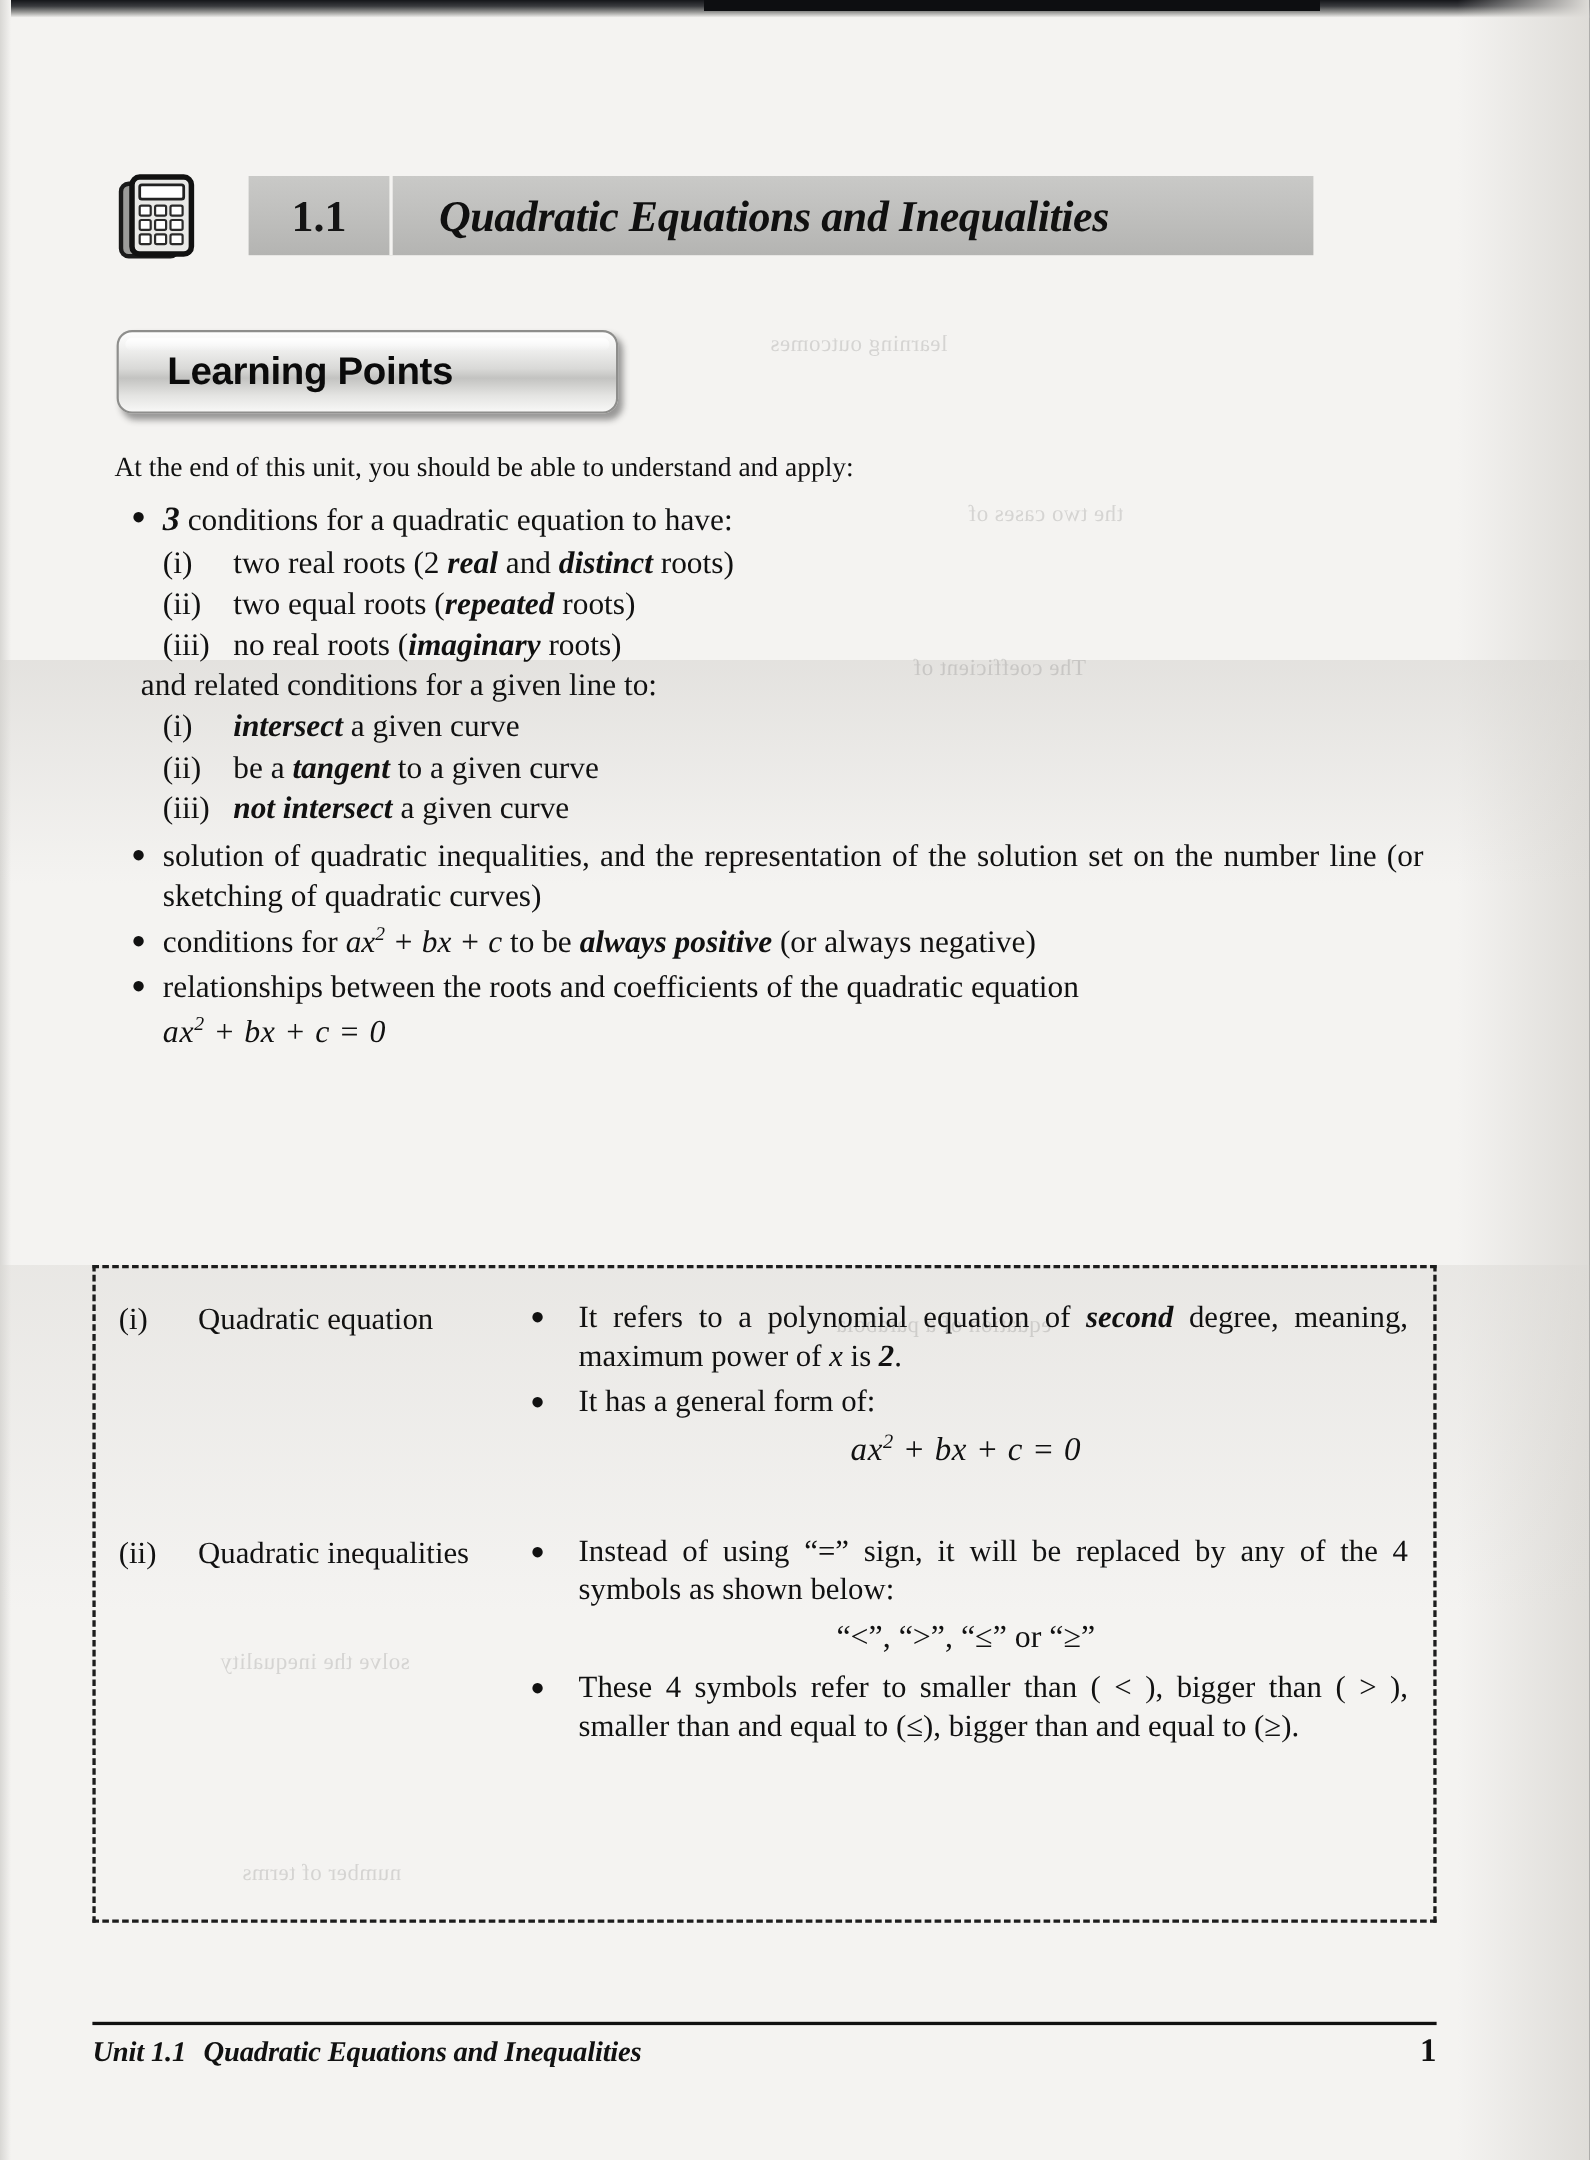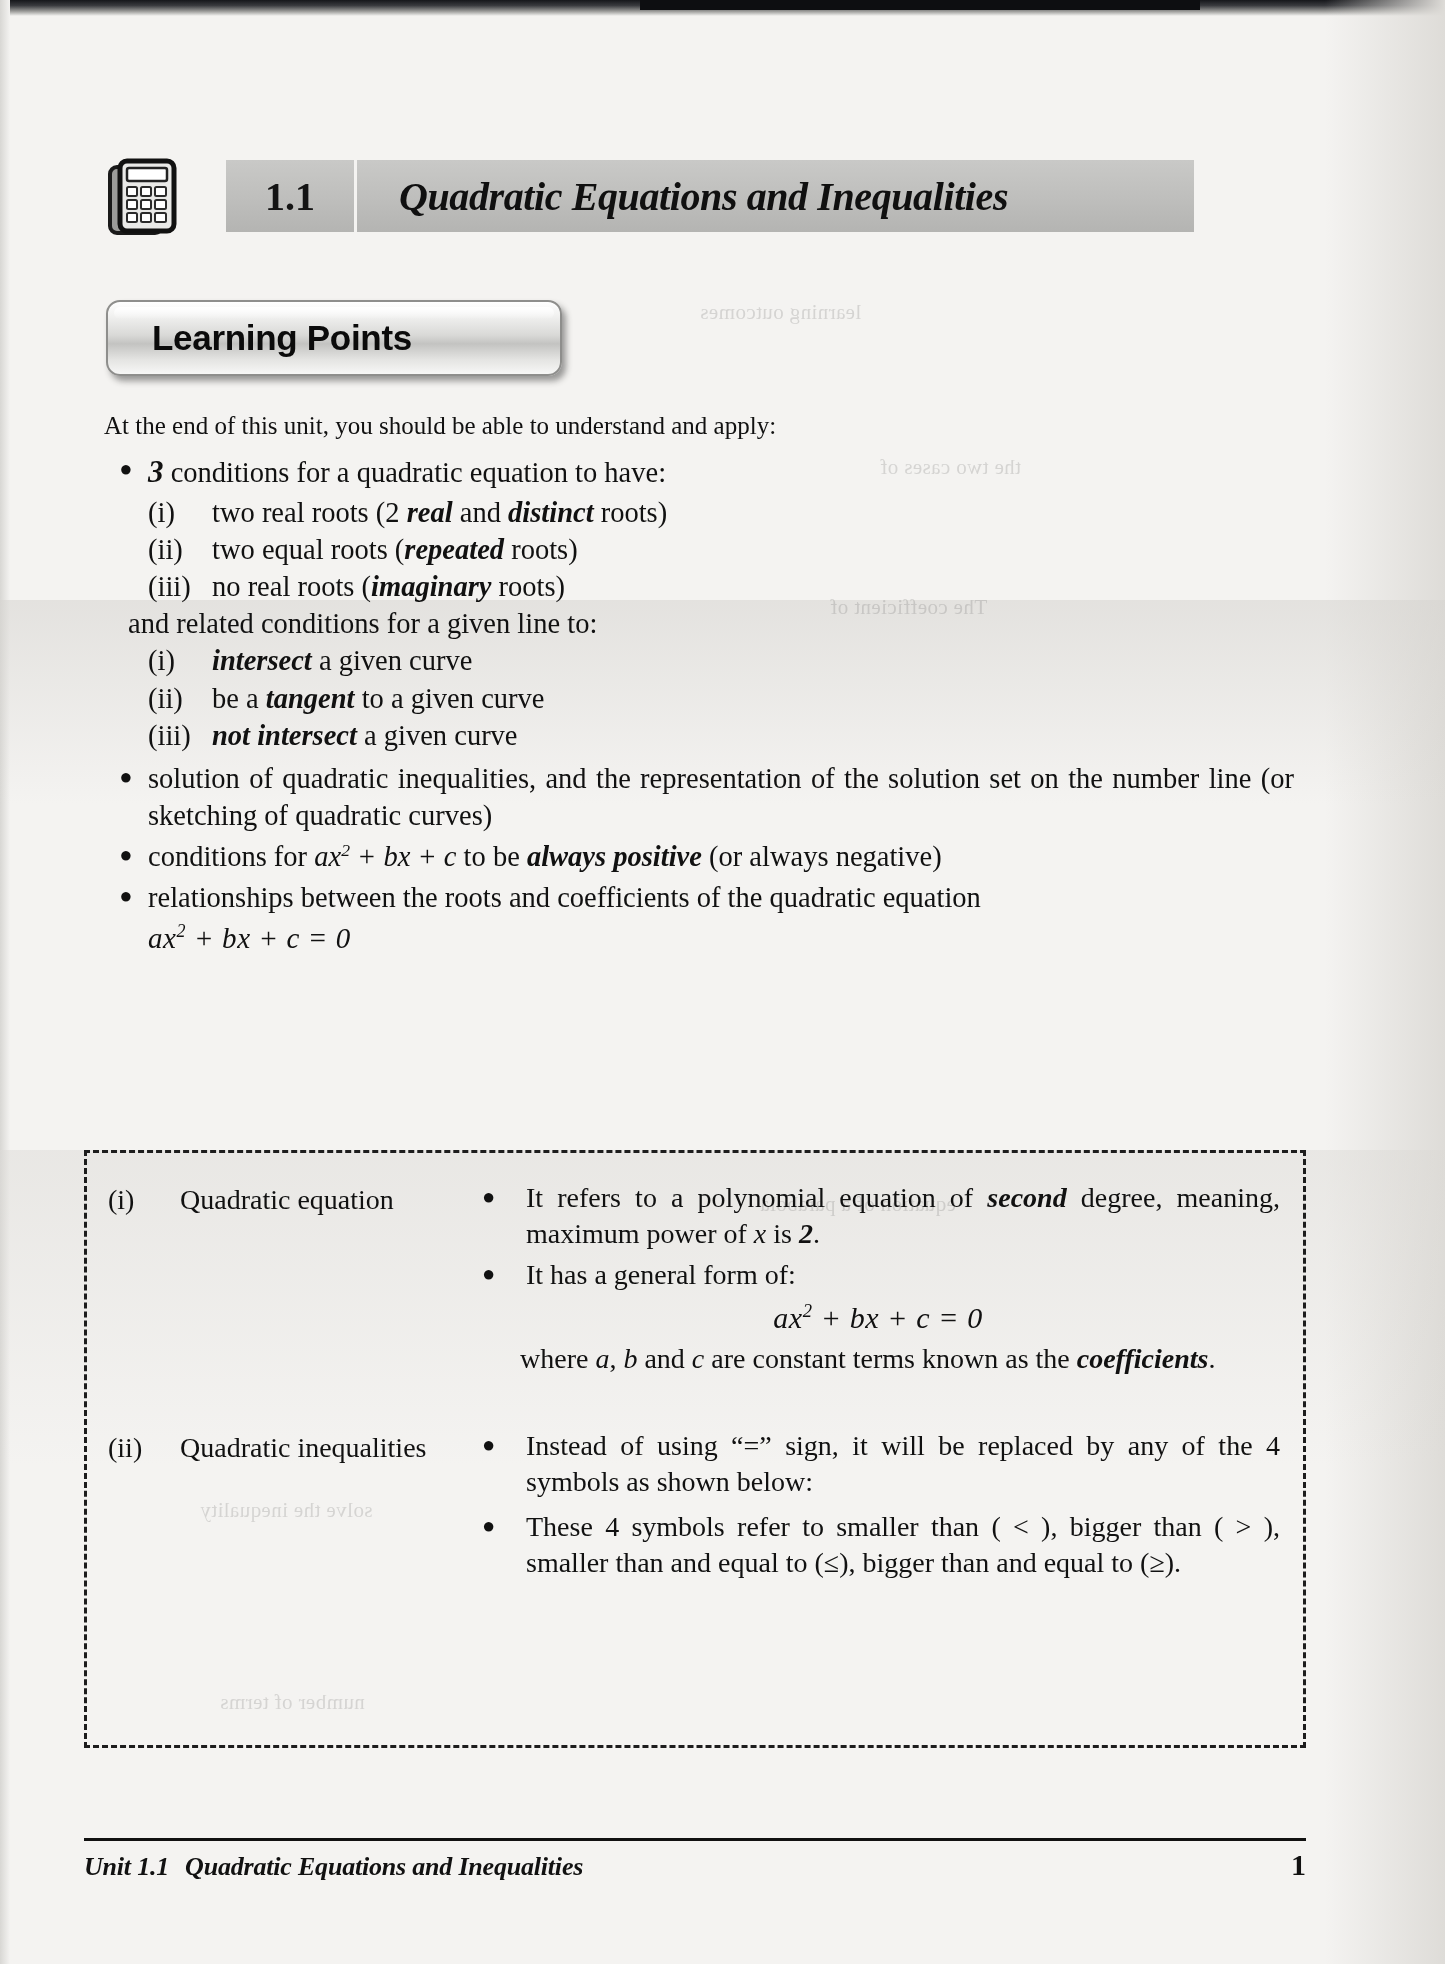--- a/index.html
+++ b/index.html
@@ -430,35 +430,35 @@
             <div class="desc-text"><span>It refers to a polynomial equation of </span><span class="bi">second</span><span> degree, meaning, maximum power of </span><span class="var">x</span><span> is </span><span class="bi">2</span><span>.</span></div>
           </div>
 
           <div class="desc-bullet">
             <div class="desc-dot">●</div>
             <div class="desc-text">It has a general form of:</div>
           </div>
 
           <div class="center-eq"><span>ax</span><sup>2</sup><span> + bx + c = 0</span></div>
 
-          <div class="indent-cont"><span>where </span><span class="var">a</span><span>, </span><span class="var">b</span><span> and </span><span class="var">c</span><span> are constant terms known as the </span><span class="bi">coefficients</span><span>.</span></div>
 
         </div>
       </div>
 
       <div class="prow" style="margin-top:52px;">
         <div class="pcol-num">(ii)</div>
         <div class="pcol-term">Quadratic inequalities</div>
         <div class="pcol-desc">
 
           <div class="desc-bullet">
             <div class="desc-dot">●</div>
             <div class="desc-text">Instead of using “=” sign, it will be replaced by any of the 4 symbols as shown below:</div>
           </div>
 
+          <div class="center-symbols">“&lt;”, “&gt;”, “≤” or “≥”</div>
 
           <div class="desc-bullet" style="margin-top:10px;">
             <div class="desc-dot">●</div>
             <div class="desc-text">These 4 symbols refer to smaller than ( &lt; ), bigger than ( &gt; ), smaller than and equal to (≤), bigger than and equal to (≥).</div>
           </div>
 
         </div>
       </div>
 
     </div>

